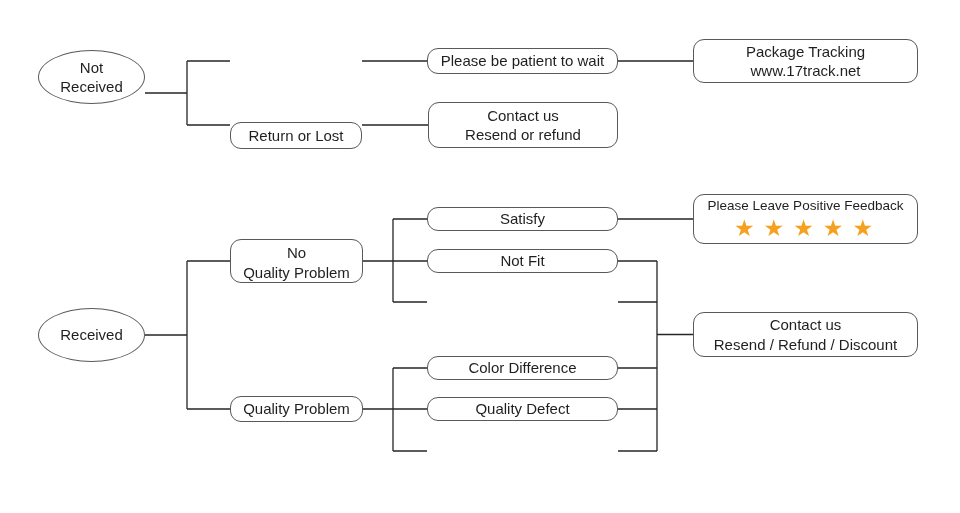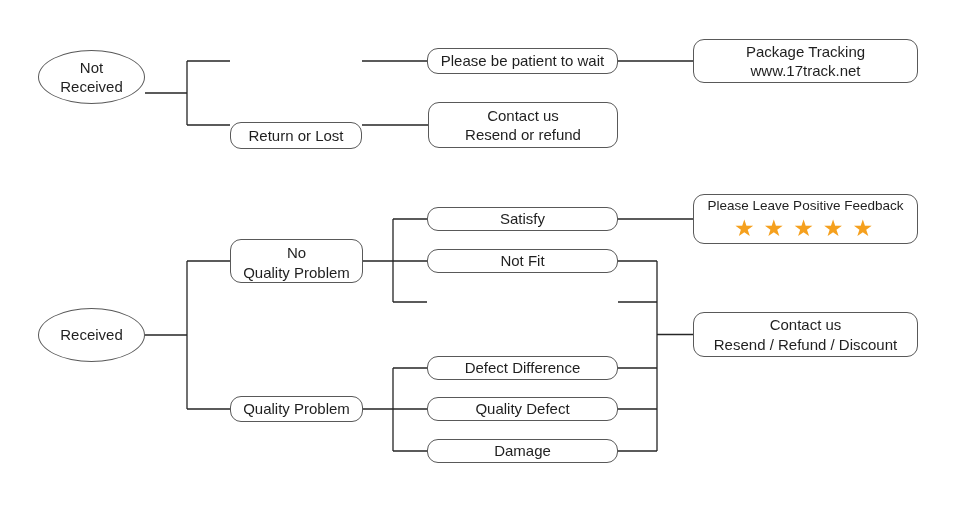--- a/index.html
+++ b/index.html
@@ -107,30 +107,27 @@
   <div class="node" style="left:427px; top:207px; width:191px; height:24px;">
     <span class="lbl">Satisfy</span>
   </div>
 
   <div class="node" style="left:427px; top:249px; width:191px; height:24px;">
     <span class="lbl">Not Fit</span>
   </div>
 
 
   <div class="node" style="left:427px; top:356px; width:191px; height:24px;">
-    <span class="lbl">Defect Difference</span>
+    <span class="lbl">Color Difference</span>
   </div>
 
   <div class="node" style="left:427px; top:397px; width:191px; height:24px;">
     <span class="lbl">Quality Defect</span>
   </div>
 
-  <div class="node" style="left:427px; top:439px; width:191px; height:24px;">
-    <span class="lbl">Damage</span>
-  </div>
 
   <div class="node" style="left:693px; top:194px; width:225px; height:50px;">
     <span class="fb-title">Please Leave Positive Feedback</span>
     <span class="stars">★★★★★</span>
   </div>
 
   <div class="node" style="left:693px; top:312px; width:225px; height:45px;">
     <span class="lbl">Contact us
 Resend / Refund / Discount</span>
   </div>

